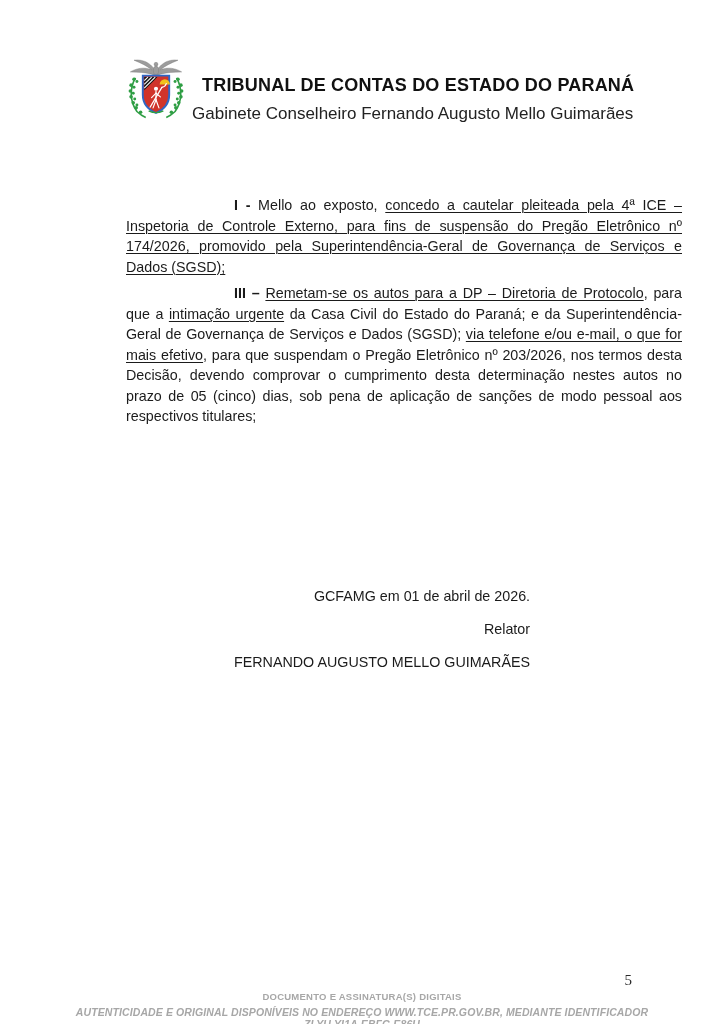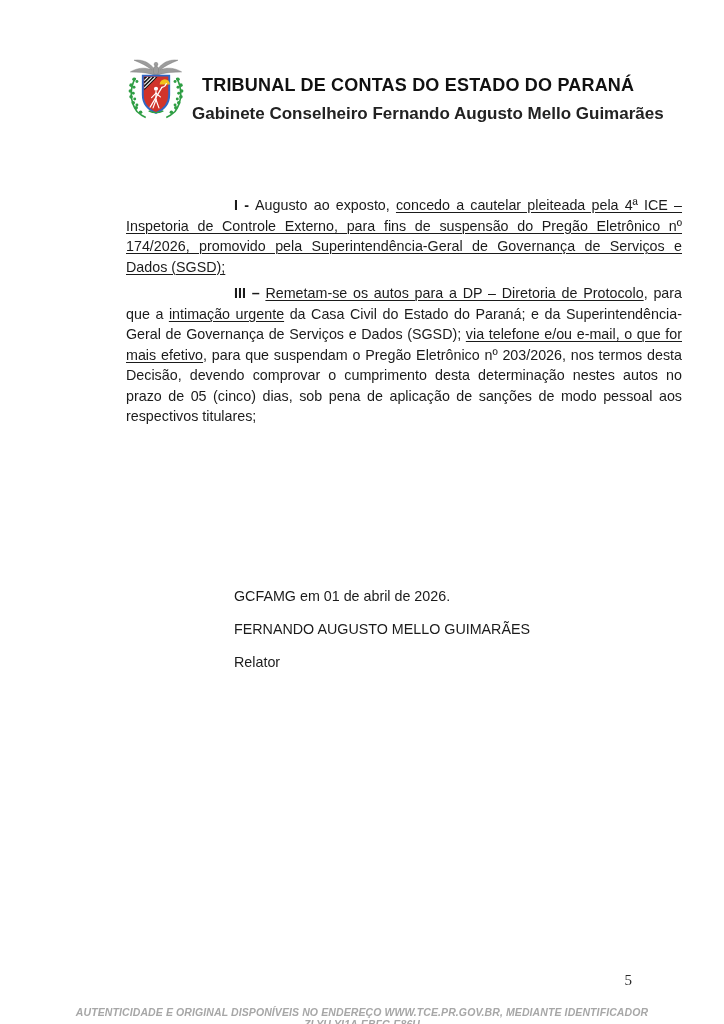--- a/index.html
+++ b/index.html
@@ -31,21 +31,20 @@
     color: #111111;
     white-space: nowrap;
   }
   .header-subtitle {
     position: absolute;
     left: 166px;
     top: 88px;
     font-size: 17px;
     color: #222222;
     white-space: nowrap;
-    font-weight: bold;
   }
   
   .doc-body {
     position: absolute;
     left: 100px;
     top: 179px;
     width: 556px;
     font-size: 14.3px;
     line-height: 20.5px;
     text-align: justify;
@@ -62,20 +61,21 @@
     text-underline-offset: 2px;
   }
   
   .signature {
     position: absolute;
     left: 208px;
     top: 570px;
     font-size: 14.3px;
     line-height: 20px;
     color: #1b1b1b;
+    text-align: right;
   }
   .signature p { margin: 0 0 13px 0; }
   
   .page-number {
     position: absolute;
     right: 66px;
     top: 956px;
     font-family: "Liberation Serif", serif;
     font-size: 15px;
     color: #2a2a2a;
@@ -170,29 +170,30 @@
       </g>
 
       <path d="M35 77 Q45 82 55 77" stroke="#2f9e44" stroke-width="2" fill="none"></path>
     </svg>
   </div>
 
   <div class="header-title">TRIBUNAL DE CONTAS DO ESTADO DO PARANÁ</div>
   <div class="header-subtitle">Gabinete Conselheiro Fernando Augusto Mello Guimarães</div>
 
   <div class="doc-body">
-      <p class="para"><span class="bold">I - </span><span>Augusto ao exposto, </span><span class="underline">concedo a cautelar pleiteada pela 4ª ICE – Inspetoria de Controle Externo, para fins de suspensão do Pregão Eletrônico nº 174/2026, promovido pela Superintendência-Geral de Governança de Serviços e Dados (SGSD);</span></p>
+      <p class="para"><span class="bold">I - </span><span>Mello ao exposto, </span><span class="underline">concedo a cautelar pleiteada pela 4ª ICE – Inspetoria de Controle Externo, para fins de suspensão do Pregão Eletrônico nº 174/2026, promovido pela Superintendência-Geral de Governança de Serviços e Dados (SGSD);</span></p>
       <p class="para"><span class="bold">III – </span><span class="underline">Remetam-se os autos para a DP – Diretoria de Protocolo</span><span>, para que a </span><span class="underline">intimação urgente</span><span> da Casa Civil do Estado do Paraná; e da Superintendência-Geral de Governança de Serviços e Dados (SGSD); </span><span class="underline">via telefone e/ou e-mail, o que for mais efetivo</span><span>, para que suspendam o Pregão Eletrônico nº 203/2026, nos termos desta Decisão, devendo comprovar o cumprimento desta determinação nestes autos no prazo de 05 (cinco) dias, sob pena de aplicação de sanções de modo pessoal aos respectivos titulares;</span></p>
     </div>
 
   <div class="signature">
     <p>GCFAMG em 01 de abril de 2026.</p>
+    <p>Relator</p>
     <p>FERNANDO AUGUSTO MELLO GUIMARÃES</p>
-    <p>Relator</p>
   </div>
 
   <div class="page-number">5</div>
 
   <div class="footer">
+    <div class="footer-line1">DOCUMENTO E ASSINATURA(S) DIGITAIS</div>
     <div class="footer-line2">AUTENTICIDADE E ORIGINAL DISPONÍVEIS NO ENDEREÇO WWW.TCE.PR.GOV.BR, MEDIANTE IDENTIFICADOR ZLYU.YI1A.EBFG.E86U</div>
   </div>
 
 </div>
 
 </body></html>

